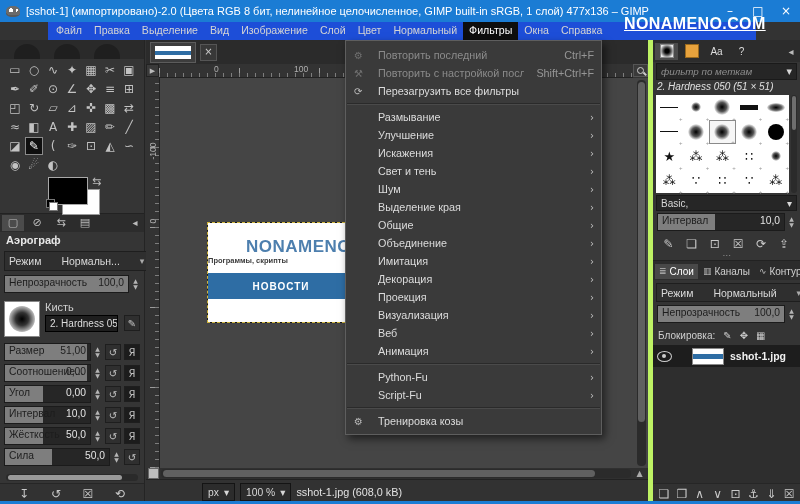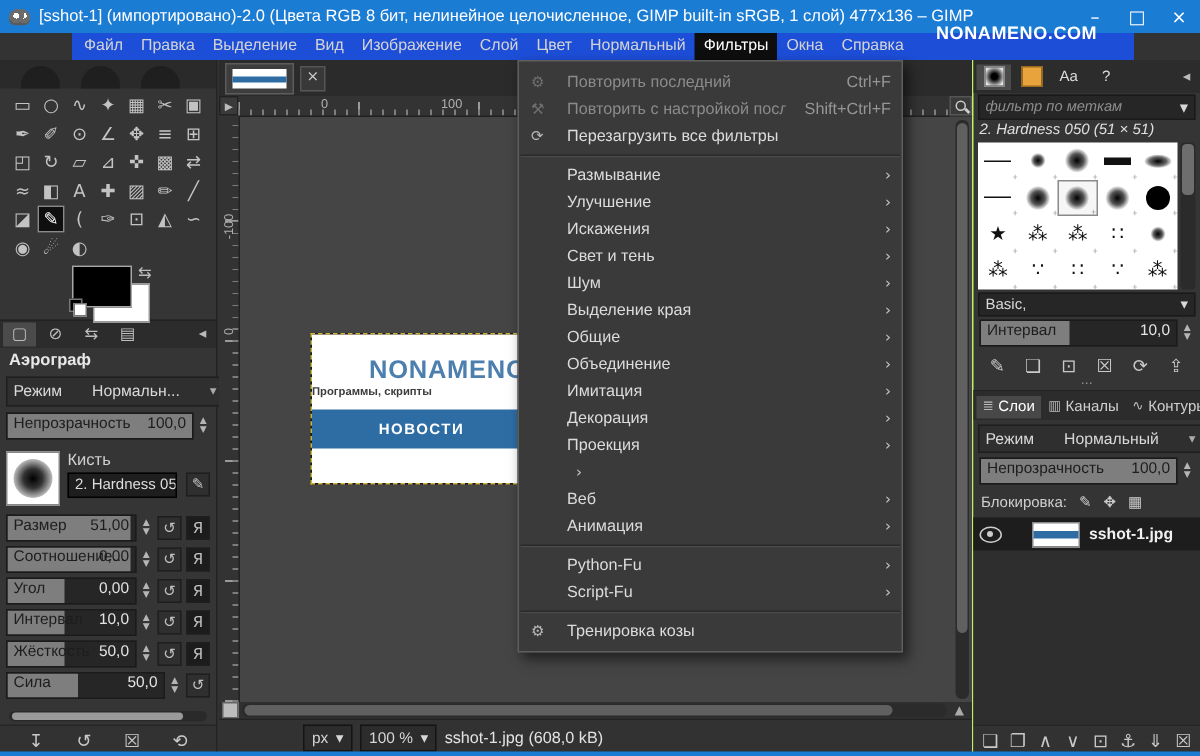--- a/index.html
+++ b/index.html
@@ -10,21 +10,21 @@
   
   .titlebar{position:absolute;left:0;top:0;width:800px;height:22px;background:#1b7cd4;
             display:flex;align-items:center;color:#fff;}
   .wilber-ico{width:14px;height:11px;margin:0 6px 0 6px;background:
       radial-gradient(circle at 35% 40%,#fff 0 2px,#6b6b6b 2px 5px,transparent 5px),
       radial-gradient(circle at 70% 40%,#fff 0 2px,#6b6b6b 2px 5px,transparent 5px);
       background-color:#5a5a5a;border-radius:45% 45% 35% 35%;}
   .titlebar .title{font-size:11px;white-space:nowrap;overflow:hidden;flex:1;}
   .win-btn{width:28px;height:22px;text-align:center;line-height:22px;font-size:12px;color:#fff;}
   .watermark{position:absolute;top:15px;left:624px;z-index:60;color:#fff;font-weight:bold;
-             font-size:12px;letter-spacing:.4px;}
+             font-size:16px;letter-spacing:.4px;text-decoration:underline;}
   
   .menubar{position:absolute;left:0;top:22px;width:708px;height:18px;background:#1d4ed8;
            display:flex;align-items:stretch;padding-left:2px;box-sizing:border-box;margin-left:48px;}
   .menu-item{padding:2px 6px;font-size:10.6px;color:#d4d4d4;white-space:nowrap;}
   .menu-item.active{background:#0e0e0e;color:#fff;}
   
   .toolbox{position:absolute;left:0;top:40px;width:145px;bottom:0;background:#353535;
            border-right:1px solid #242424;box-sizing:border-box;display:flex;flex-direction:column;}
   .wilber-strip{height:19px;background:#2a2a2a;overflow:hidden;position:relative;}
   .wilber-strip:before{content:"";position:absolute;left:14px;top:4px;width:26px;height:26px;
@@ -126,21 +126,21 @@
   .hscroll{flex:1;height:9px;background:#2b2b2b;border-radius:4px;position:relative;}
   .hscroll .th{position:absolute;top:1px;bottom:1px;left:2px;width:92%;background:#606060;border-radius:4px;}
   .nav-btn{width:13px;height:10px;color:#aaa;font-size:8px;line-height:10px;text-align:center;}
   .statusbar{height:24px;background:#323232;border-top:1px solid #222;display:flex;align-items:center;gap:5px;}
   .sb-combo{height:16px;background:#2c2c2c;border:1px solid #141414;display:flex;align-items:center;
             gap:5px;padding:0 5px;font-size:10.3px;color:#d6d6d6;}
   .sb-combo:first-of-type{margin-left:56px;}
   .sb-info{font-size:10.8px;color:#e2e2e2;}
   
   .rightpanel{position:absolute;right:0;top:40px;width:152px;bottom:0;background:#353535;
-              border-left:1px solid #bef264;box-sizing:border-box;display:flex;flex-direction:column;}
+              border-left:5px solid #bef264;box-sizing:border-box;display:flex;flex-direction:column;}
   .bdock-tabs{height:20px;display:flex;align-items:center;gap:2px;padding:1px 2px;background:#2c2c2c;}
   .btab{width:23px;height:17px;display:flex;align-items:center;justify-content:center;color:#ddd;font-size:10px;}
   .btab.sel{background:#4b4b4b;}
   .blob-ico{width:12px;height:12px;background:radial-gradient(circle,#000 0 2px,#555 4px,#e9e9e9 7px);border:1px solid #888;}
   .pattern-ico{width:12px;height:12px;background:#e8a33d;border:1px solid #9a6a1e;}
   .filter-row{height:15px;margin:1px 3px;background:#262626;border:1px solid #1a1a1a;display:flex;
               align-items:center;padding:0 4px;}
   .filter-row .ph{flex:1;font-style:italic;color:#8d8d8d;font-size:9.8px;white-space:nowrap;overflow:hidden;}
   .bcurrent{height:13px;padding:0 4px;font-style:italic;font-size:10px;color:#e0e0e0;white-space:nowrap;overflow:hidden;}
   .brush-area{height:98px;margin:1px 3px 0;position:relative;display:flex;}
@@ -704,20 +704,21 @@
       <span class="lb">Декорация</span>
       <span class="ar g">›</span>
     </div>
     <div class="fm-row">
       <span class="ic"></span>
       <span class="lb">Проекция</span>
       <span class="ar g">›</span>
     </div>
     <div class="fm-row">
       <span class="ic"></span>
+      <span class="lb">Визуализация</span>
       <span class="ar g">›</span>
     </div>
     <div class="fm-row">
       <span class="ic"></span>
       <span class="lb">Веб</span>
       <span class="ar g">›</span>
     </div>
     <div class="fm-row">
       <span class="ic"></span>
       <span class="lb">Анимация</span>

